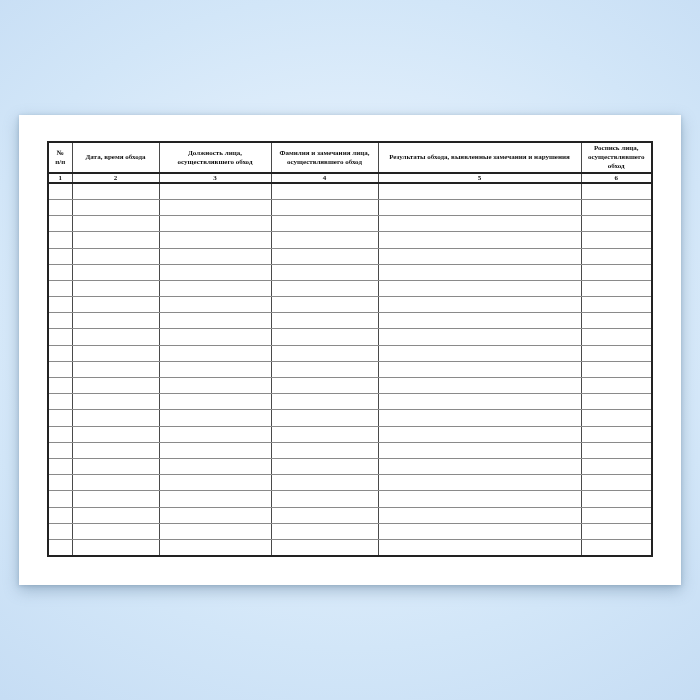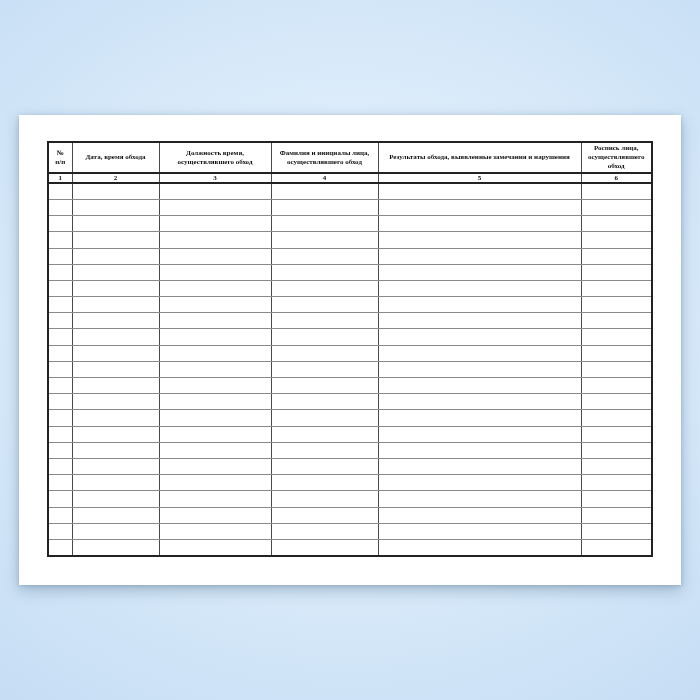--- a/index.html
+++ b/index.html
@@ -85,23 +85,23 @@
         <col style="width:112px">
         <col style="width:107px">
         <col style="width:203px">
         <col style="width:71px">
       </colgroup>
       <thead>
         <tr>
           <th>№
 п/п</th>
           <th>Дата, время обхода</th>
-          <th>Должность время,
+          <th>Должность лица,
 осуществлявшего обход</th>
-          <th>Фамилия и инициалы лица,
+          <th>Фамилия и замечания лица,
 осуществлявшего обход</th>
           <th>Результаты обхода, выявленные замечания и нарушения</th>
           <th>Роспись лица,
 осуществлявшего обход</th>
         </tr>
         <tr class="number-row">
           <td>1</td>
           <td>2</td>
           <td>3</td>
           <td>4</td>

